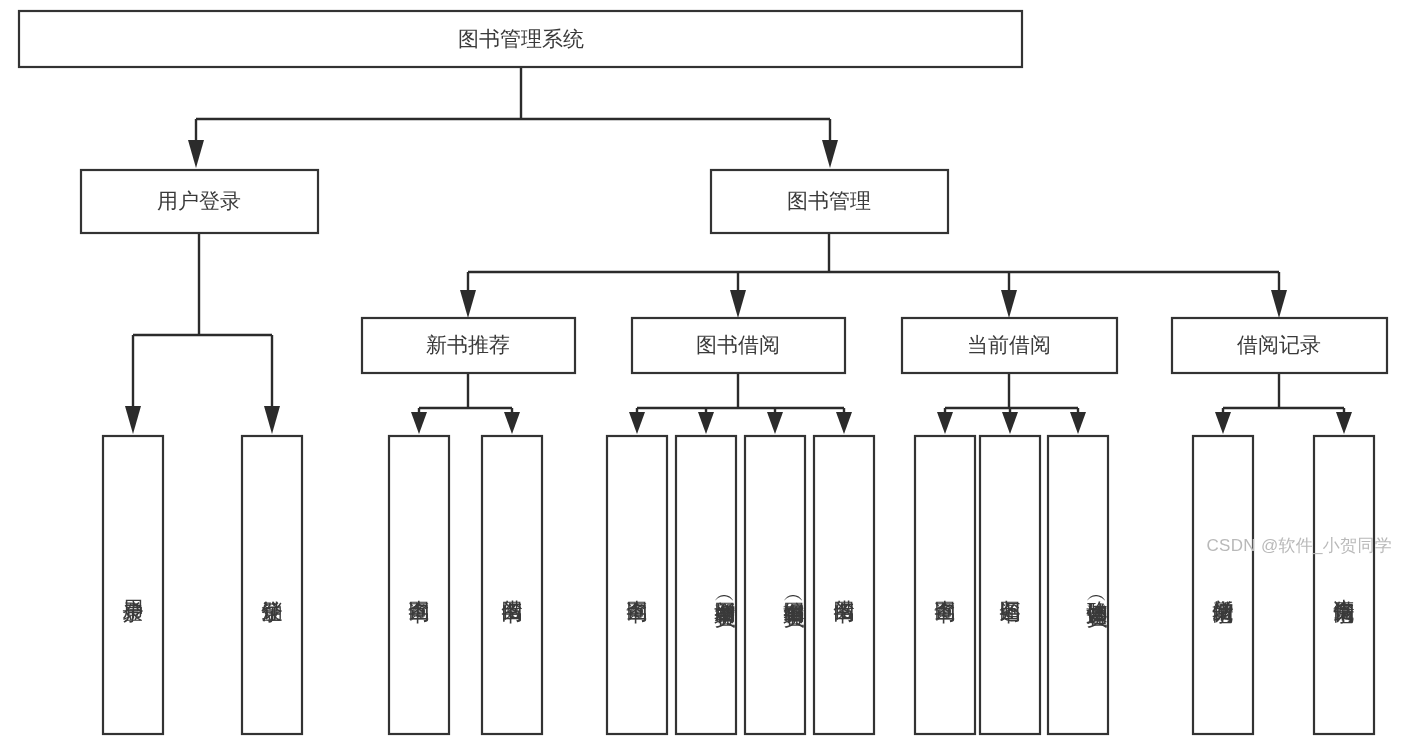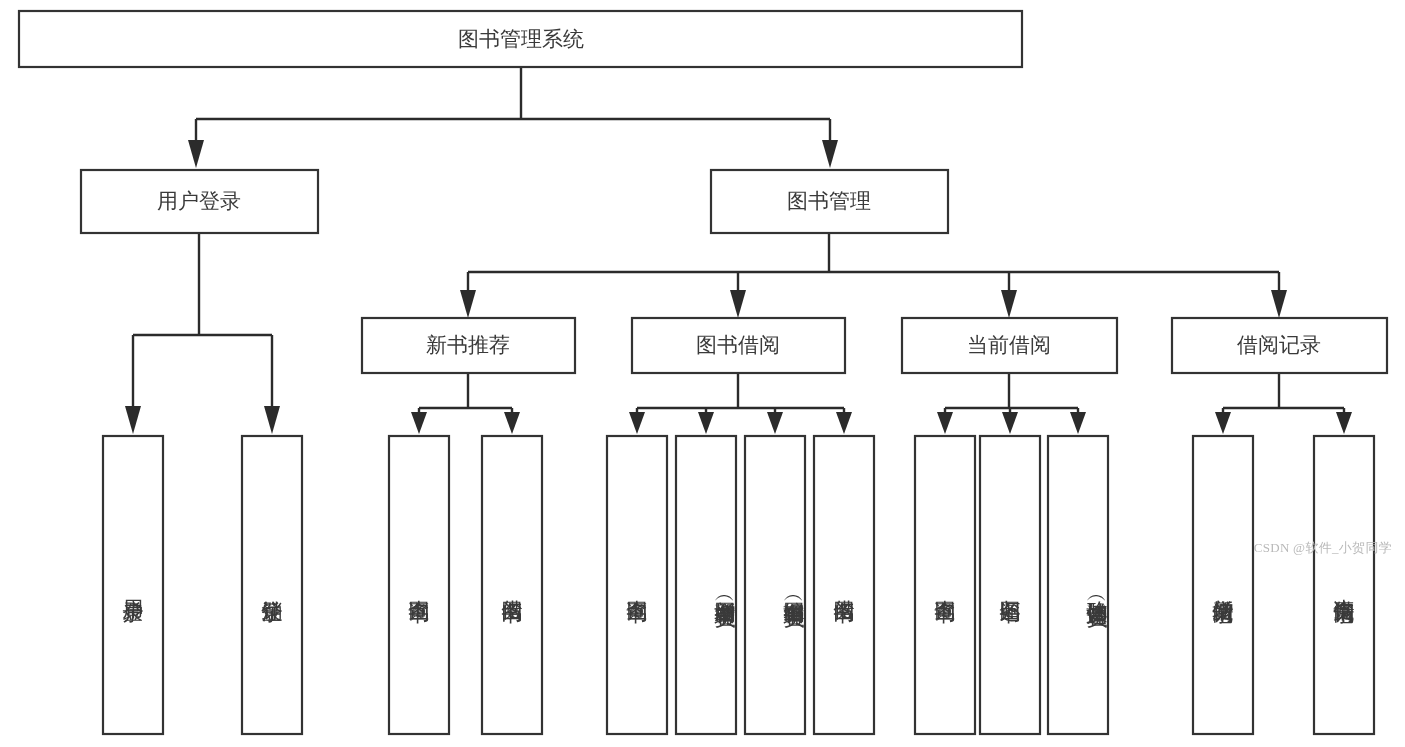--- a/index.html
+++ b/index.html
@@ -61,22 +61,22 @@
     line-height: 1.05;
     letter-spacing: 1px;
     color: #3a3a3a;
     white-space: nowrap;
     pointer-events: none;
   }
   .watermark {
     position: absolute;
     right: 13px;
     bottom: 4px;
-    font-family: Liberation Serif, serif;
-    font-size: 13px;
+    font-family: Liberation Sans, sans-serif;
+    font-size: 17px;
     color: #b9b9b9;
     white-space: nowrap;
     letter-spacing: 0.3px;
   }
 </style>
 </head>
 <body>
 
 <div id="diagram-root">
 

